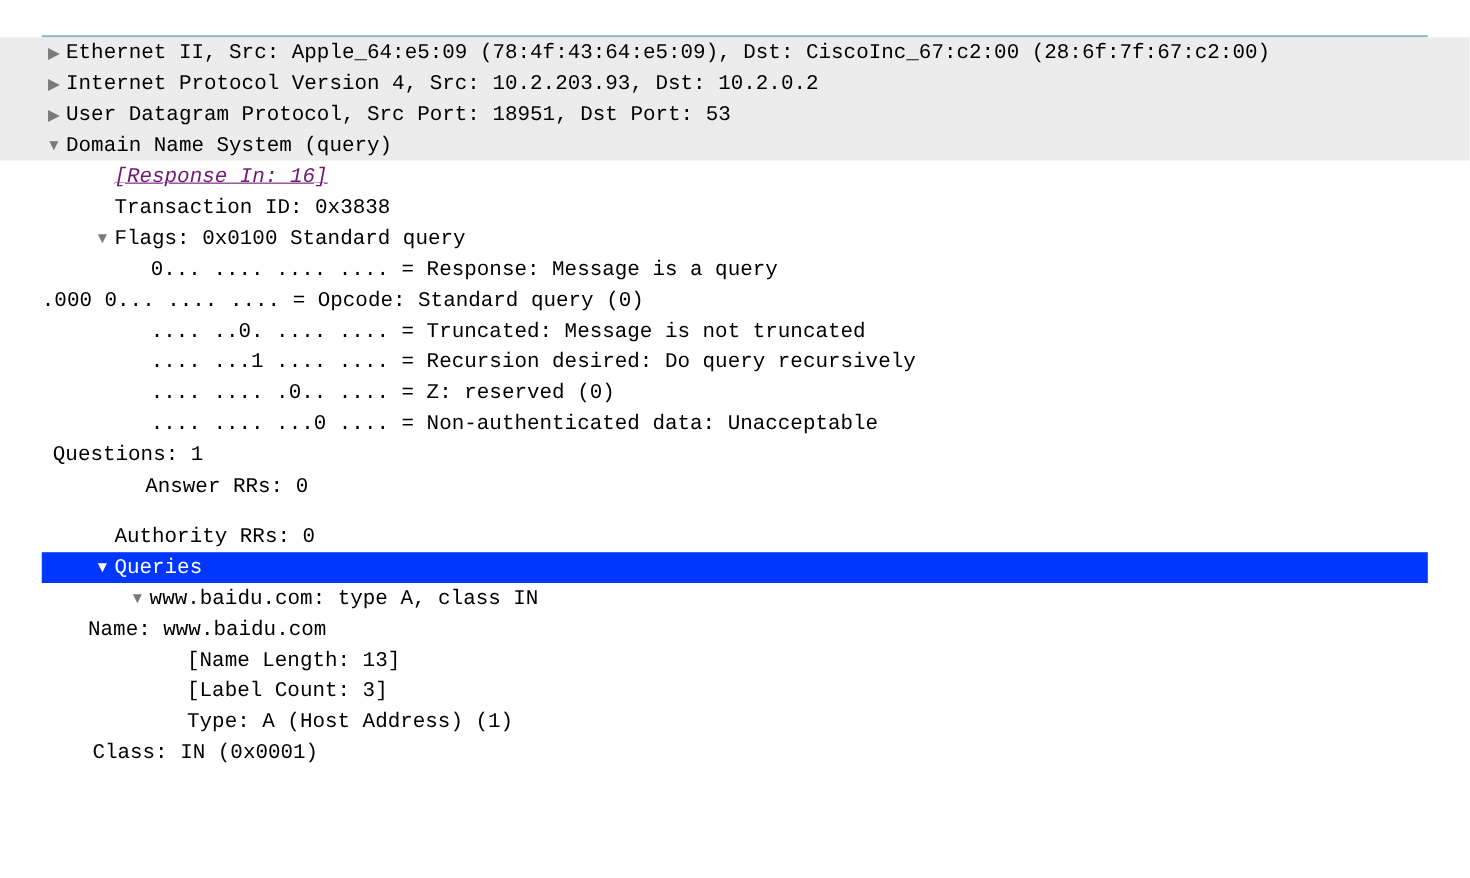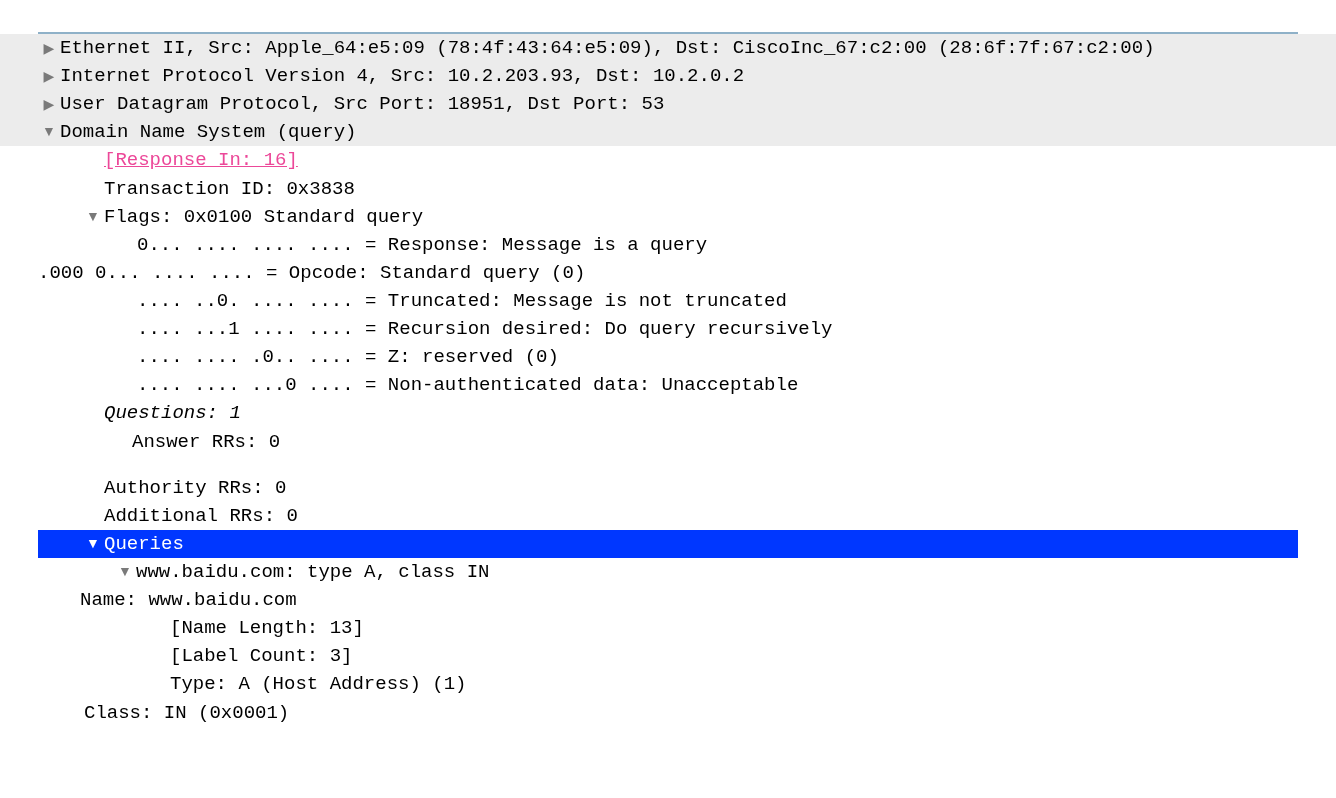--- a/index.html
+++ b/index.html
@@ -41,22 +41,23 @@
     user-select: none;
     flex-shrink: 0;
   }
   .disclosure.open {
     transform: translateY(-1px);
   }
   .label {
     flex-shrink: 0;
   }
   .link {
-    color: #ec4899;
+    color: #701a75;
     text-decoration: underline;
+    font-style: italic;
   }
   .selected {
     background: #0037ff;
     color: #ffffff;
     margin: 0 38px;
     padding-left: 0;
     padding-right: 0;
   }
   .selected .disclosure {
     color: #ffffff;
@@ -113,31 +114,28 @@
   <div class="row" style="padding-left: 137px;">
     <span class="label">.... ...1 .... .... = Recursion desired: Do query recursively</span>
   </div>
   <div class="row" style="padding-left: 137px;">
     <span class="label">.... .... .0.. .... = Z: reserved (0)</span>
   </div>
   <div class="row" style="padding-left: 137px;">
     <span class="label">.... .... ...0 .... = Non-authenticated data: Unacceptable</span>
   </div>
 
-  <div class="row" style="padding-left: 104px; font-style: italic;">
+  <div class="row" style="padding-left: 48px;">
     <span class="label">Questions: 1</span>
   </div>
   <div class="row" style="padding-left: 104px; margin-left: 28px;">
     <span class="label">Answer RRs: 0</span>
   </div>
   <div class="row" style="padding-left: 104px; margin-top: 18px;">
     <span class="label">Authority RRs: 0</span>
-  </div>
-  <div class="row" style="padding-left: 104px;">
-    <span class="label">Additional RRs: 0</span>
   </div>
 
   <div class="row selected" style="padding-left: 44px;">
     <span class="disclosure open">▼</span>
     <span class="label">Queries</span>
   </div>
 
   <div class="row" style="padding-left: 114px;">
     <span class="disclosure open">▼</span>
     <span class="label">www.baidu.com: type A, class IN</span>

